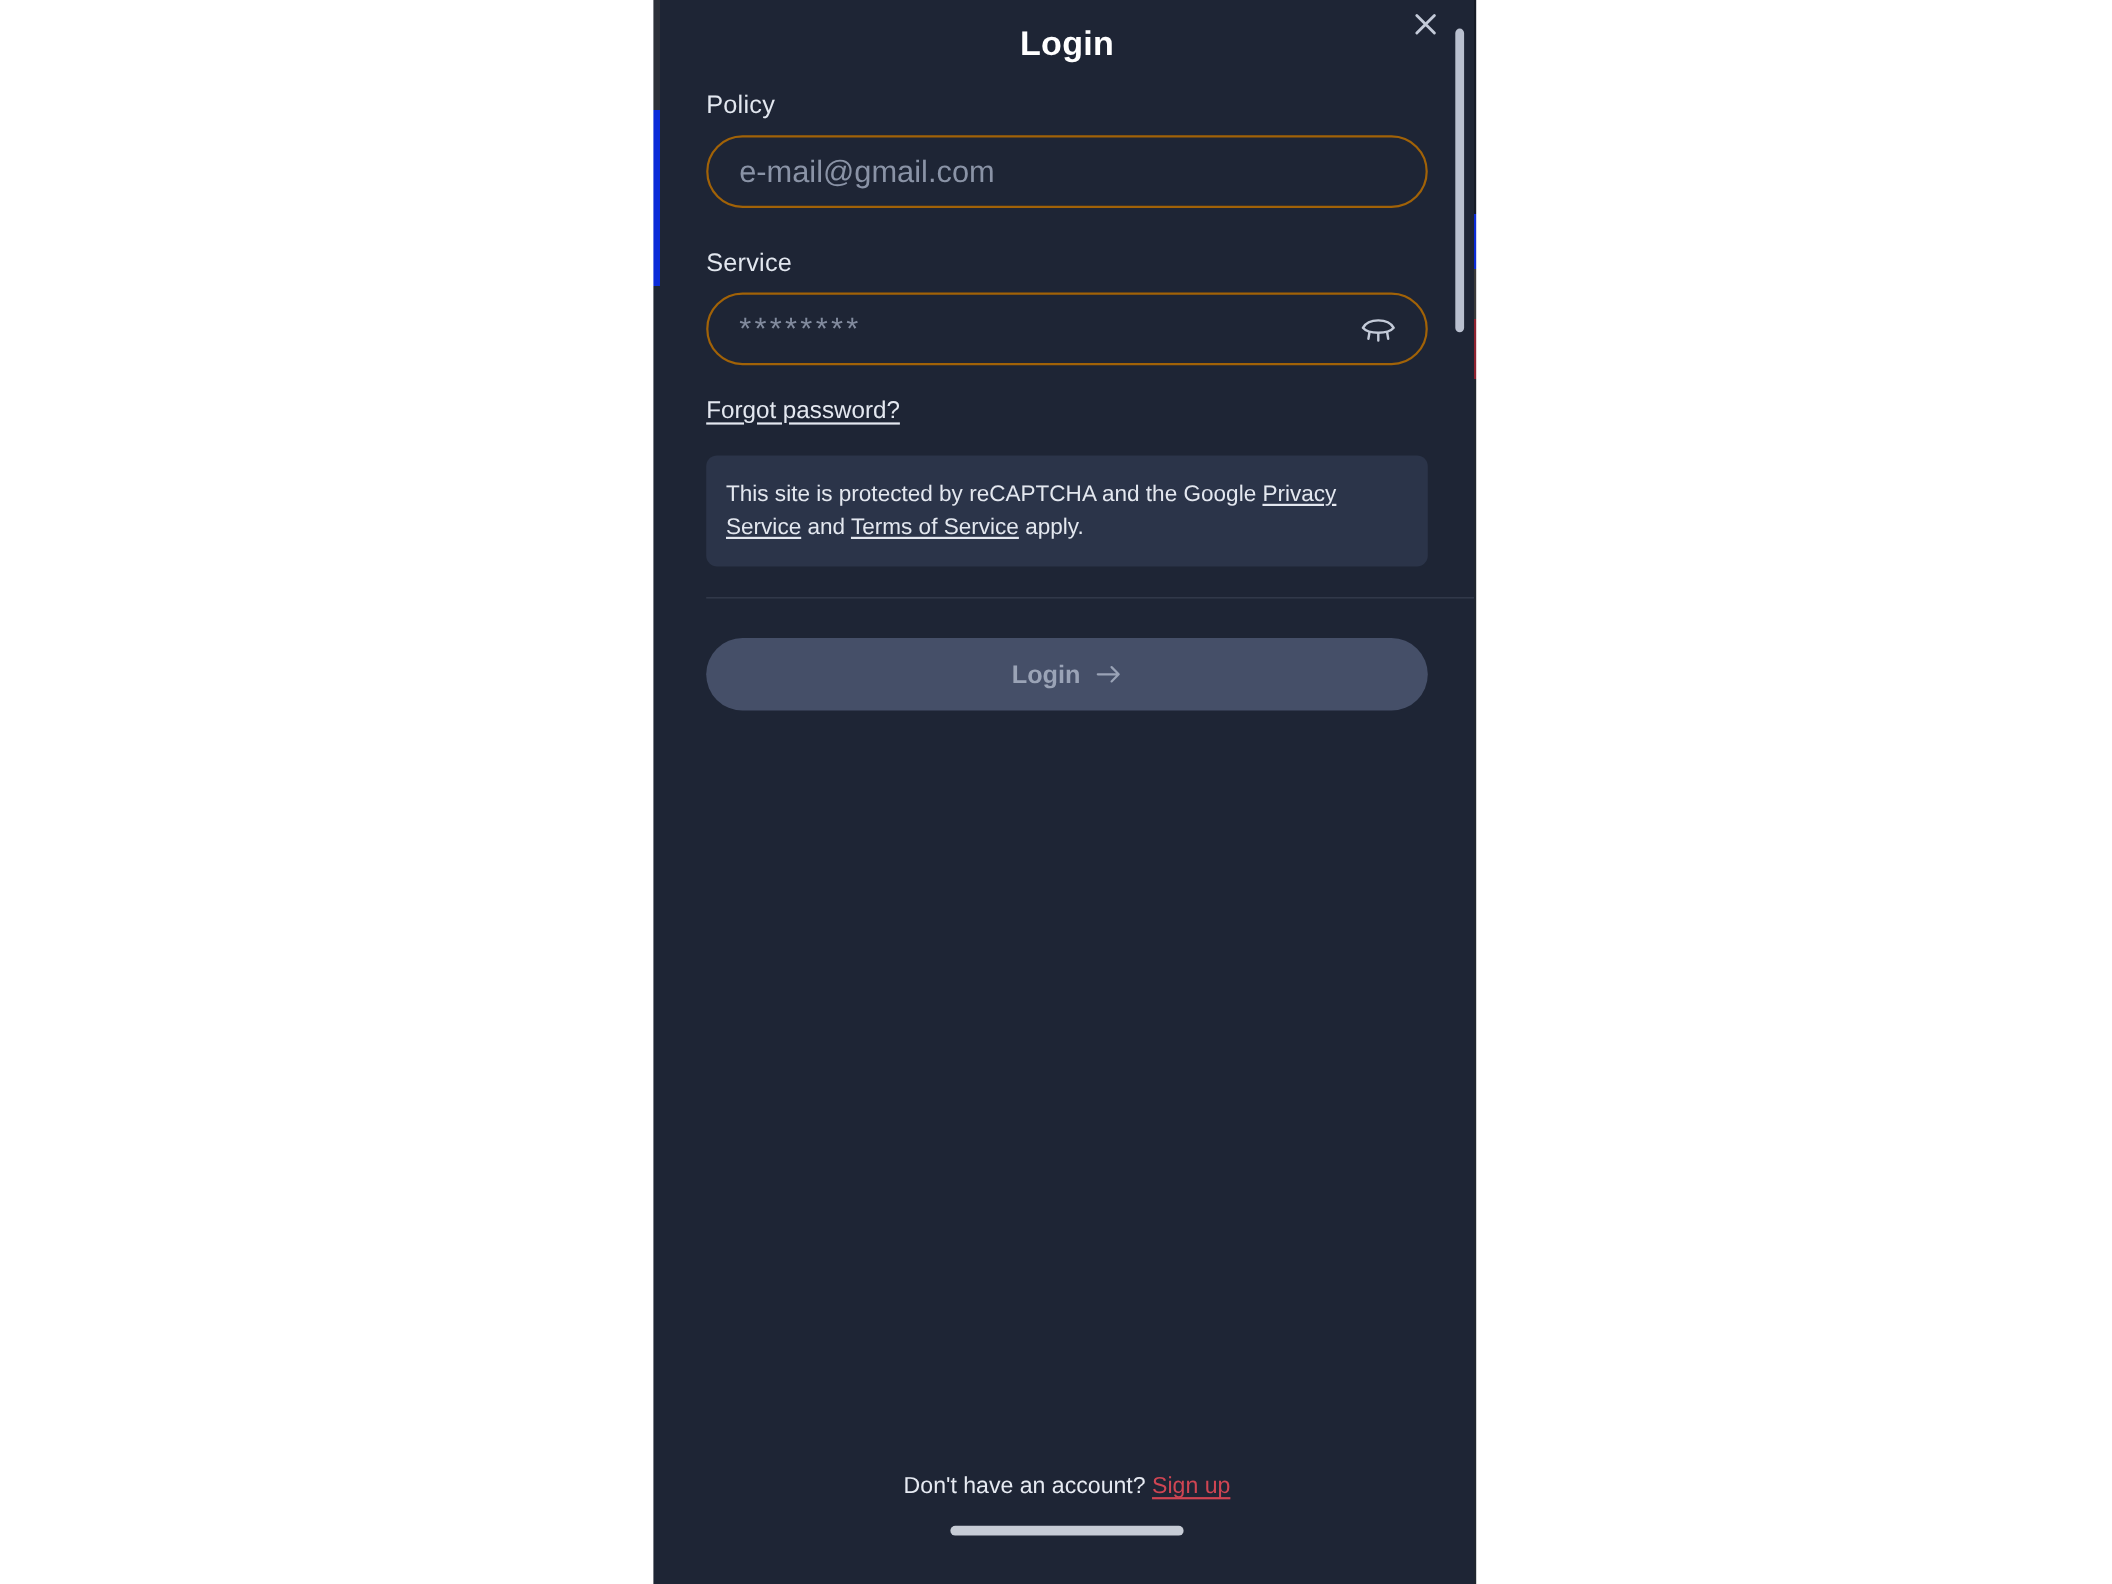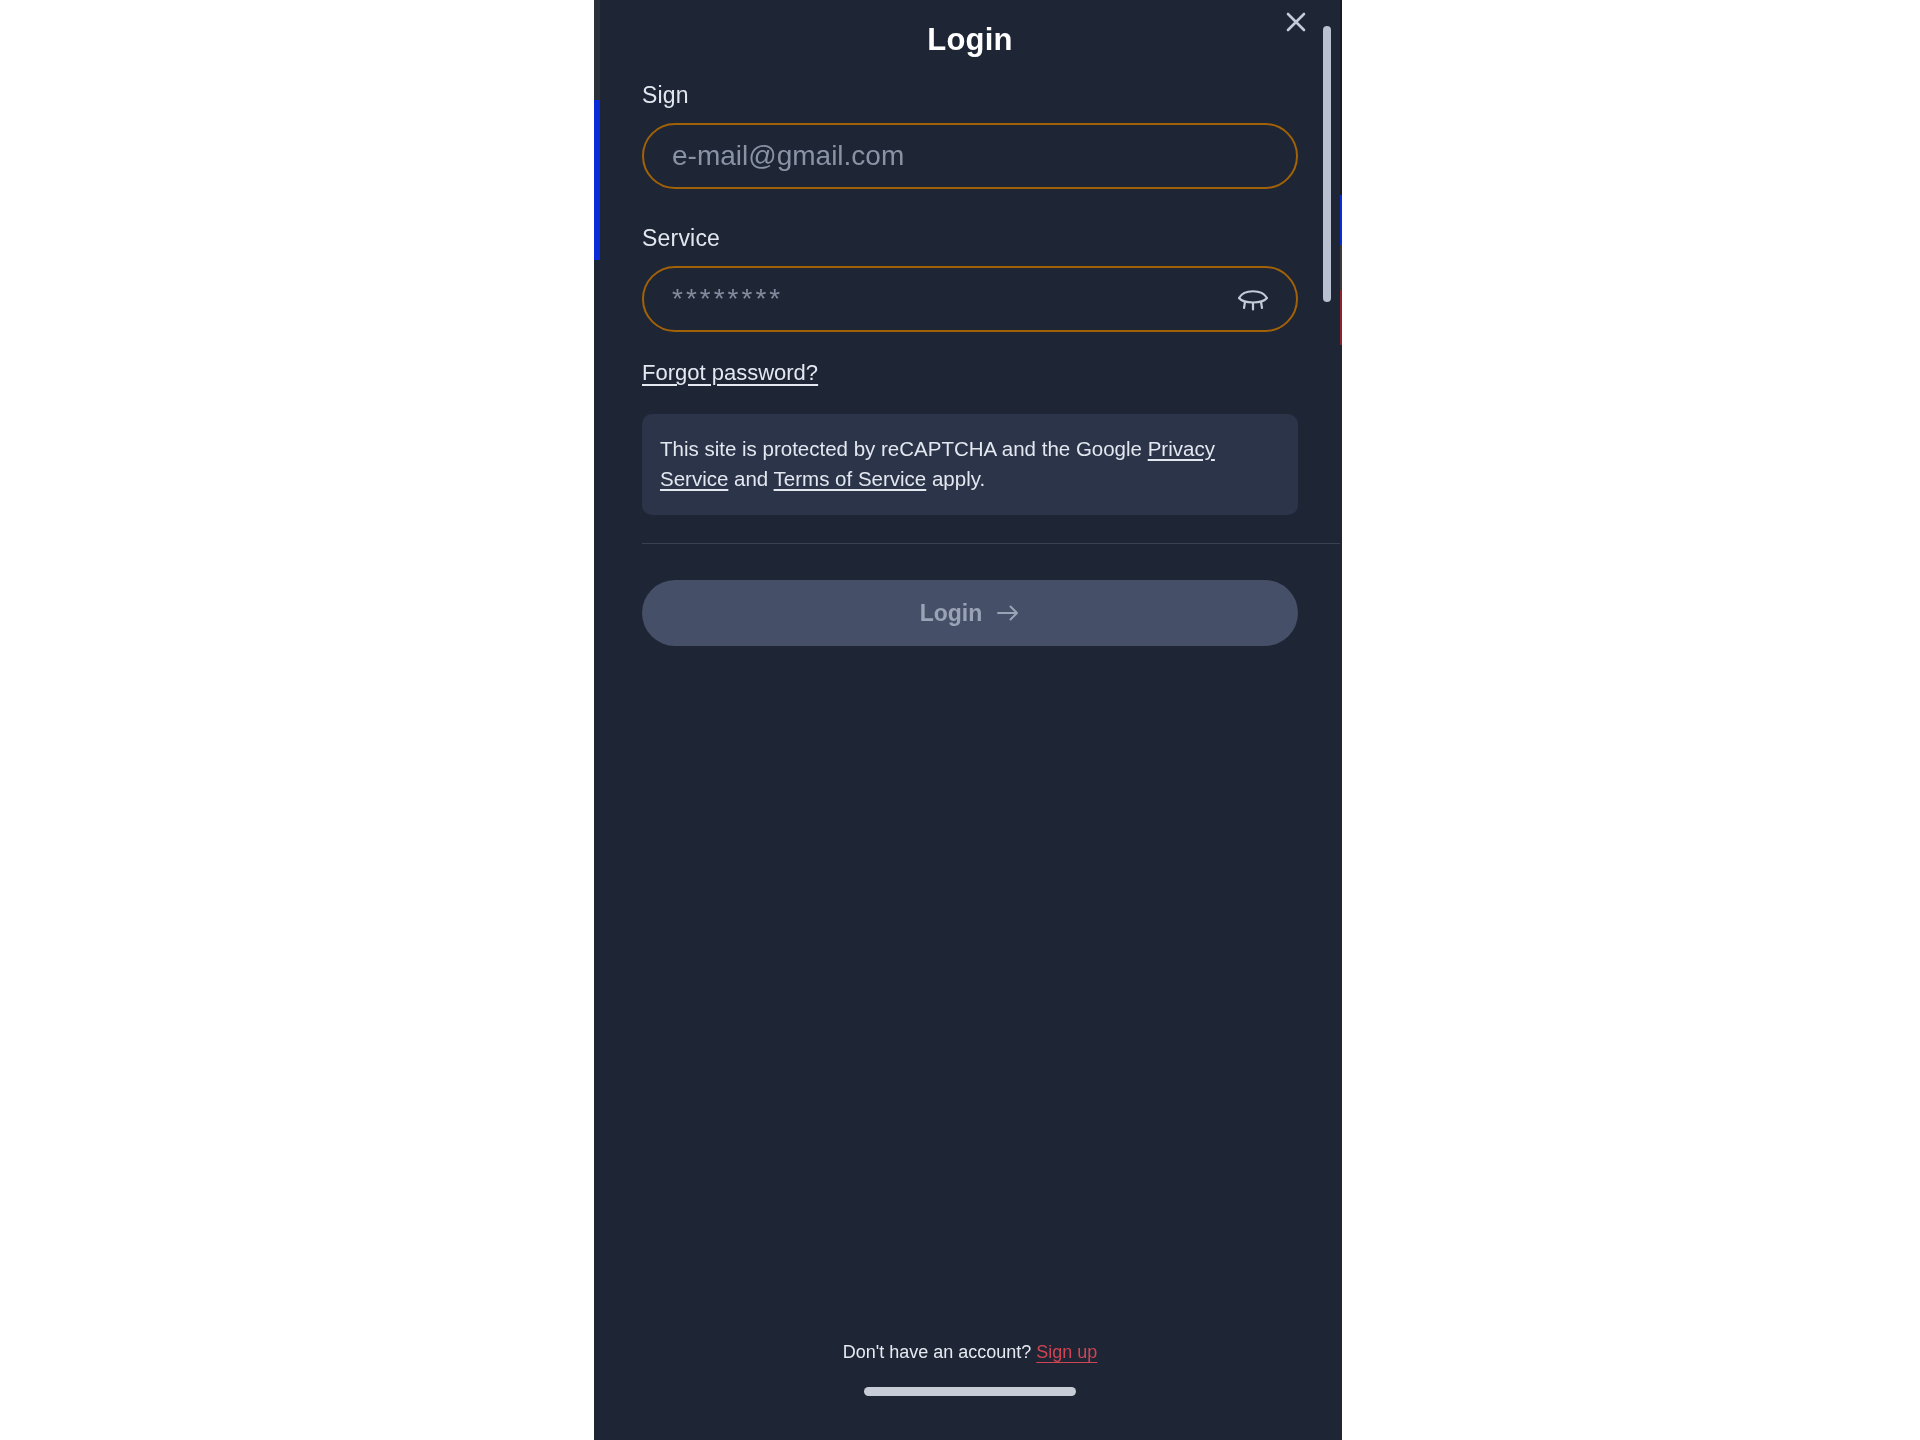--- a/index.html
+++ b/index.html
@@ -207,21 +207,21 @@
 
   
   .footer {
     position: absolute;
     left: 0;
     bottom: 44px;
     width: 740px;
     text-align: center;
   }
   .footer-text {
-    font-size: 18px;
+    font-size: 21px;
     color: #e6eaf2;
   }
   .signup-link {
     color: #cf4553;
     text-decoration: underline;
     text-underline-offset: 4px;
     cursor: pointer;
   }
   .home-indicator {
     margin: 24px auto 0 auto;
@@ -245,21 +245,21 @@
       <div class="sheet-title">Login</div>
       <div class="close-btn">
         <svg width="26" height="26" viewBox="0 0 26 26" aria-hidden="true">
           <path d="M5 5 L21 21 M21 5 L5 21" stroke="#c3cad8" stroke-width="2.6" stroke-linecap="round" fill="none"></path>
         </svg>
       </div>
     </div>
 
     <div class="form-body">
 
-      <div class="field-label">Sign</div>
+      <div class="field-label">Policy</div>
       <div class="input-wrap">
         <input class="text-input" type="text" placeholder="e-mail@gmail.com" style="">
       </div>
 
       <div class="field-label pw">Service</div>
       <div class="input-wrap">
         <input class="text-input pw" type="text" placeholder="********" style="">
         <div class="eye-toggle">
           <svg width="34" height="30" viewBox="0 0 34 30" aria-hidden="true">
             <path d="M3 14 C8 5, 26 5, 31 14 C26 20, 8 20, 3 14 Z" fill="none" stroke="#c3cad8" stroke-width="2.2" stroke-linejoin="round"></path>

